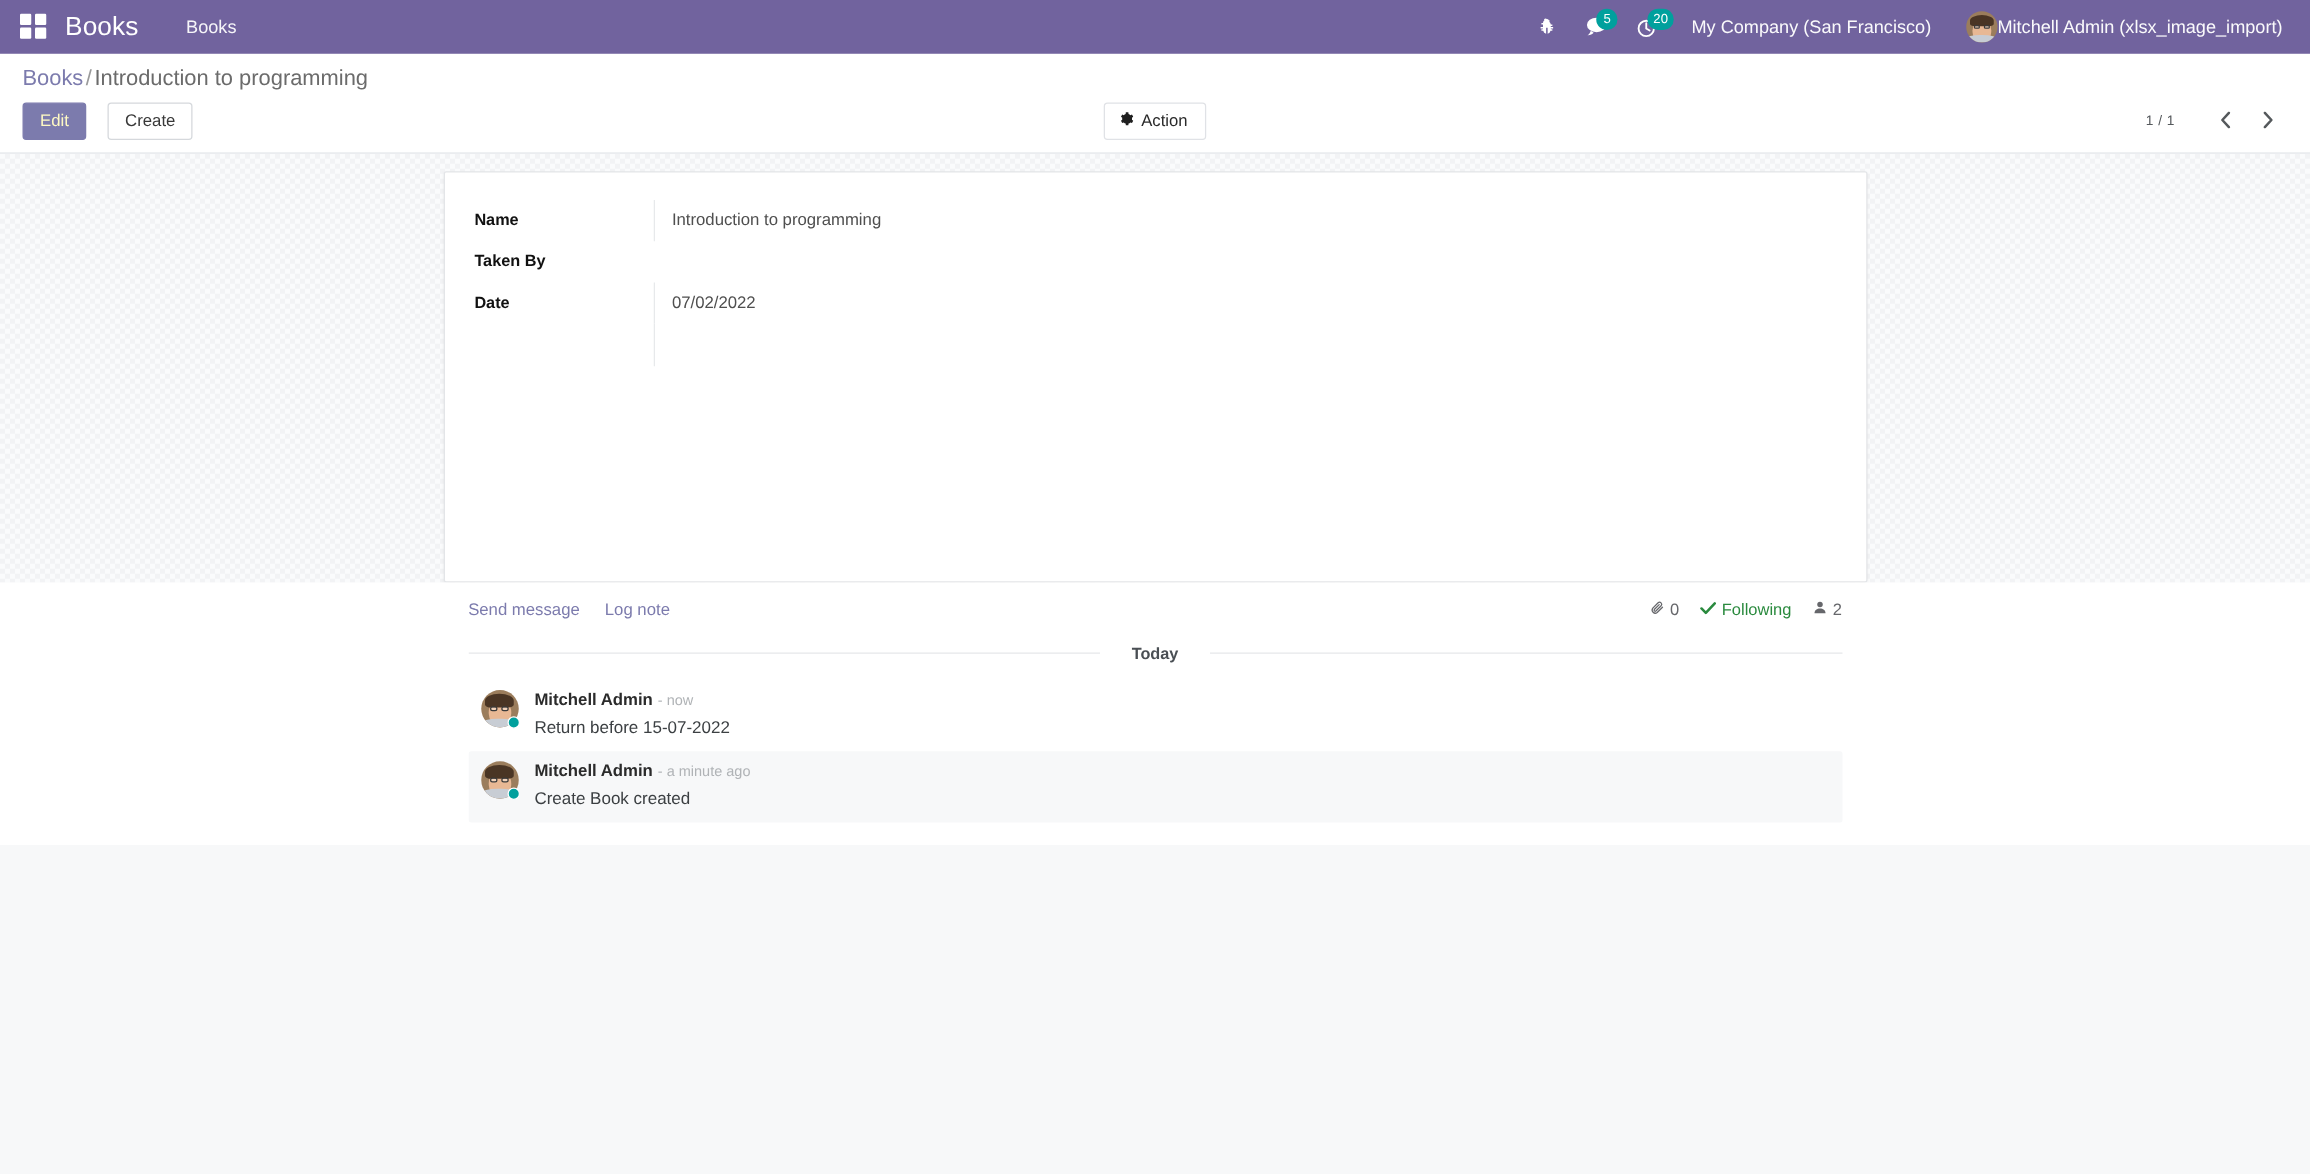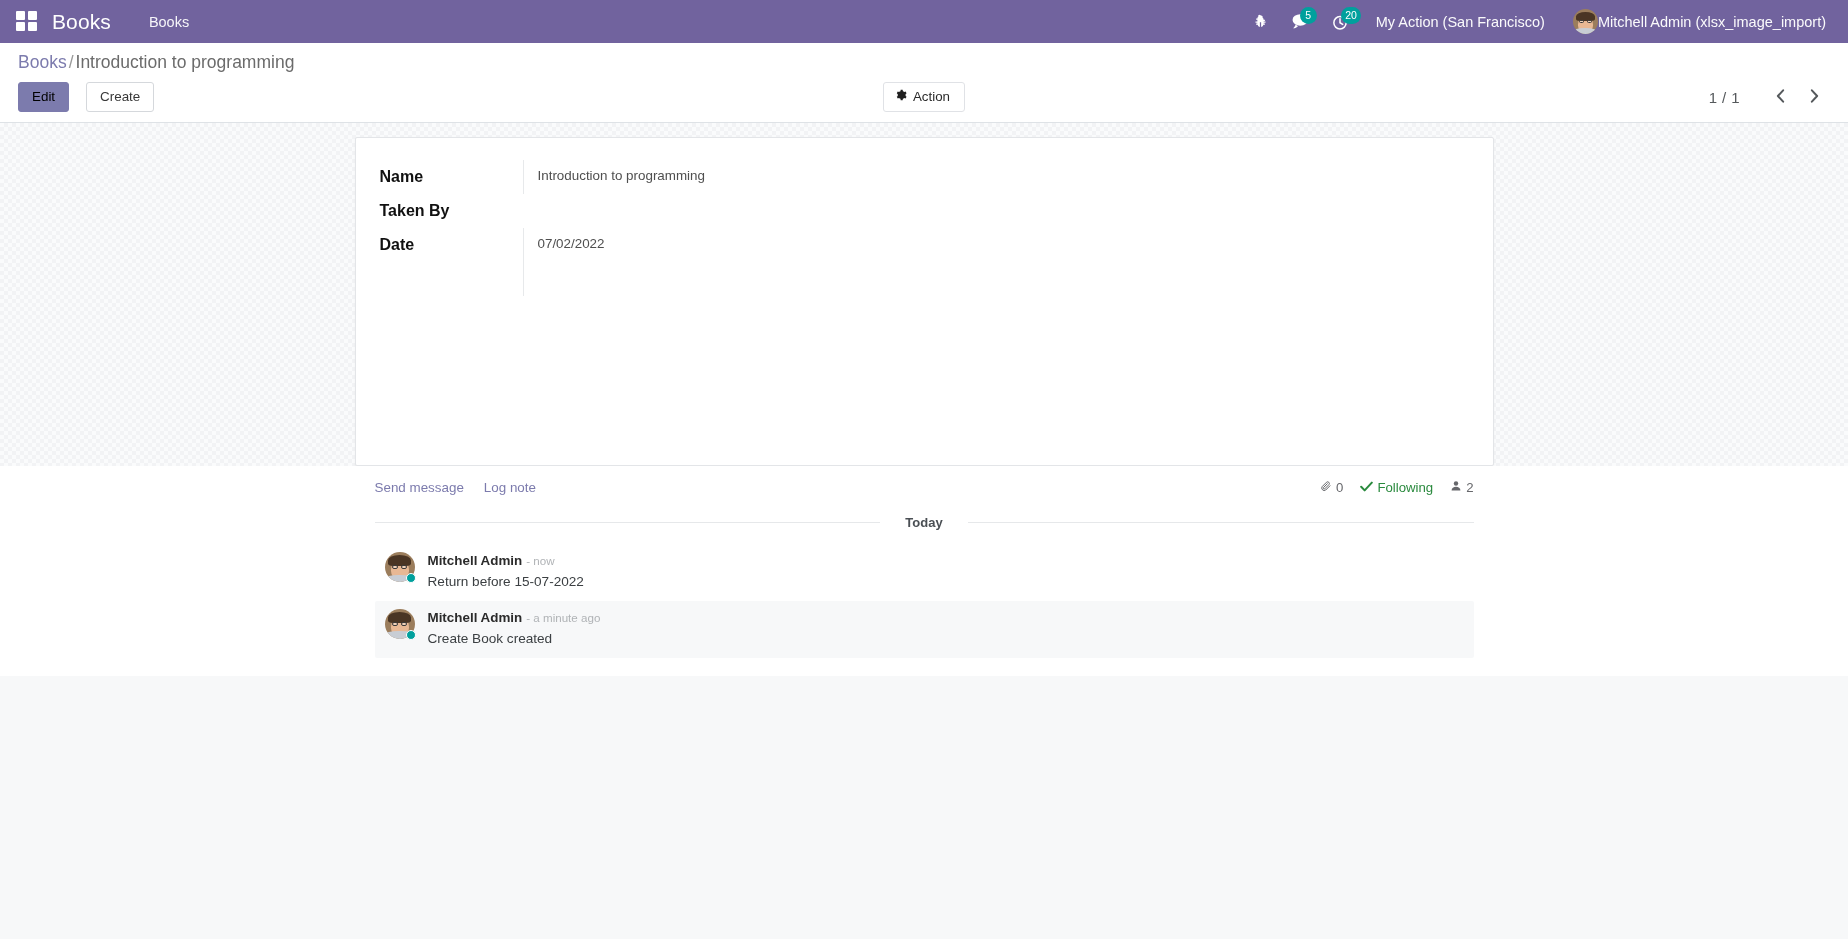--- a/index.html
+++ b/index.html
@@ -136,42 +136,42 @@
   .btn {
     font-size: 13.4px;
     border-radius: 3px;
     padding: 5px 13px 6px;
     cursor: pointer;
     line-height: 1.3;
     border: 1px solid transparent;
     background: #fff;
     white-space: nowrap;
   }
-  .btn-primary { background: #7c7bad; border-color: #7c7bad; color: #000000; }
+  .btn-primary { background: #7c7bad; border-color: #7c7bad; color: #fef9c3; }
   .btn-default { background: #fff; border-color: #d5d8dc; color: #383838; margin-left: 17px; }
   .btn-action {
     background: #fff; border: 1px solid #e0e2e6; color: #2b2b2b;
     padding: 6px 14px 7px 11px;
     display: inline-flex; align-items: center; gap: 6px;
     border-radius: 3px;
   }
   .cp-center {
     position: absolute;
     left: 50%;
     transform: translateX(-50%);
     display: flex;
     align-items: center;
   }
   .cp-right {
     margin-left: auto;
     display: flex;
     align-items: center;
     gap: 3px;
     color: #6c6f73;
-    font-size: 15px;
+    font-size: 11px;
   }
   .pager-counter { padding-right: 22px; letter-spacing: .4px; color: #55595c; }
   .pager-btn {
     padding: 3px 11px;
     cursor: pointer;
     color: #55595c;
     font-size: 17px;
     line-height: 1;
     user-select: none;
   }
@@ -190,21 +190,21 @@
     border: 1px solid #e3e5e8;
     border-radius: 2px;
     box-shadow: 0 1px 3px rgba(0,0,0,.04);
     min-height: 329px;
     padding: 22px 0 0 0;
   }
   .form-table { margin: 0 0 0 24px; }
   .form-row { display: flex; align-items: stretch; min-height: 33px; }
   .form-label {
     width: 143px;
-    font-size: 16px;
+    font-size: 13px;
     font-weight: bold;
     color: #111111;
     padding: 8px 12px 8px 0;
     flex: none;
   }
   .form-value {
     font-size: 13.4px;
     color: #4f4f4f;
     padding: 8px 0 8px 14px;
     border-left: 1px solid #e7e9eb;
@@ -310,21 +310,21 @@
     </div>
 
     <div class="nav-icon-btn">
       <svg width="18" height="18" viewBox="0 0 24 24" fill="none" stroke="#ffffff" stroke-width="2" aria-hidden="true">
         <circle cx="12" cy="13" r="8.2"></circle>
         <path d="M12 7.5V13l3.6 2.2" stroke-linecap="round"></path>
       </svg>
       <span class="badge">20</span>
     </div>
 
-    <div class="company-name">My Action (San Francisco)</div>
+    <div class="company-name">My Company (San Francisco)</div>
 
     <div class="user-menu">
       <div class="avatar" style="width:25px;height:25px;">
         <div class="face"></div>
           <div class="hair"></div>
         <div class="glass1"></div>
           <div class="glass2"></div>
           <div class="shirt"></div>
       </div>
       <div class="user-name">Mitchell Admin (xlsx_image_import)</div>

